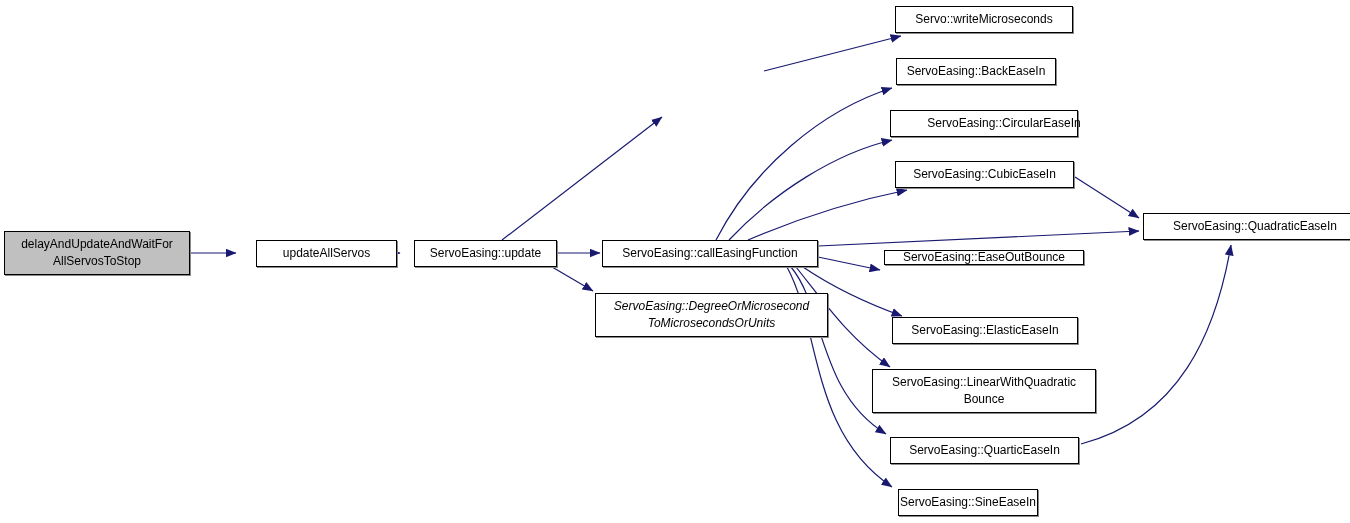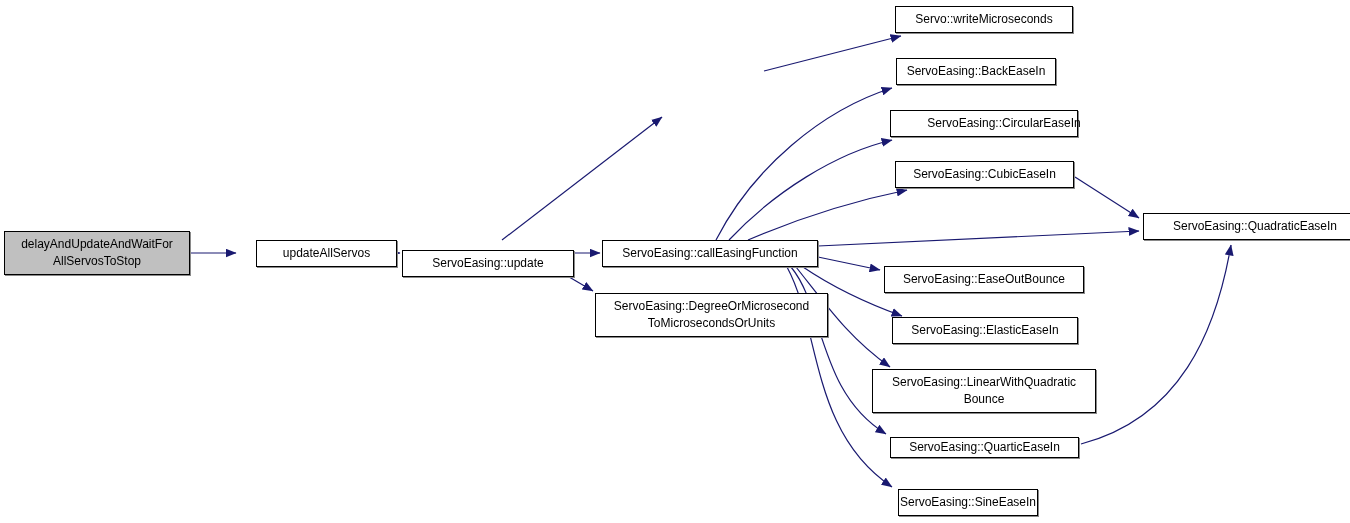--- a/index.html
+++ b/index.html
@@ -76,42 +76,42 @@
       <path d="M1075,177 L1139,218" marker-end="url(#arrow)"></path>
       <path d="M1081,444 C1180,418 1216,332 1231,245" marker-end="url(#arrow)"></path>
     </g>
   </svg>
 
   <div class="node node--focus" style="left:4px; top:231px; width:186px; height:44px;">delayAndUpdateAndWaitFor
 AllServosToStop</div>
 
   <div class="node" style="left:256px; top:240px; width:141px; height:27px;">updateAllServos</div>
 
-  <div class="node" style="left:402px; top:240px; width:172px; height:27px;margin-top:10px;">ServoEasing::update</div>
+  <div class="node" style="left:414px; top:240px; width:143px; height:27px;">ServoEasing::update</div>
 
 
   <div class="node" style="left:602px; top:240px; width:216px; height:27px;">ServoEasing::callEasingFunction</div>
 
-  <div class="node" style="left:595px; top:293px; width:233px; height:44px;">ServoEasing::DegreeOrMicrosecond
+  <div class="node" style="left:595px; top:293px; width:233px; height:44px;font-style:italic;">ServoEasing::DegreeOrMicrosecond
 ToMicrosecondsOrUnits</div>
 
   <div class="node" style="left:895px; top:6px; width:178px; height:27px;">Servo::writeMicroseconds</div>
 
   <div class="node" style="left:896px; top:58px; width:160px; height:27px;">ServoEasing::BackEaseIn</div>
 
   <div class="node" style="left:890px; top:110px; width:188px; height:27px;padding-left:40px;">ServoEasing::CircularEaseIn</div>
 
   <div class="node" style="left:895px; top:161px; width:179px; height:27px;">ServoEasing::CubicEaseIn</div>
 
-  <div class="node" style="left:884px; top:266px; width:200px; height:27px;">ServoEasing::EaseOutBounce</div>
+  <div class="node" style="left:884px; top:250px; width:200px; height:15px;">ServoEasing::EaseOutBounce</div>
 
   <div class="node" style="left:892px; top:317px; width:186px; height:27px;">ServoEasing::ElasticEaseIn</div>
 
   <div class="node" style="left:872px; top:369px; width:224px; height:44px;">ServoEasing::LinearWithQuadratic
 Bounce</div>
 
-  <div class="node" style="left:890px; top:437px; width:189px; height:21px;">ServoEasing::QuarticEaseIn</div>
+  <div class="node" style="left:890px; top:437px; width:189px; height:27px;">ServoEasing::QuarticEaseIn</div>
 
   <div class="node" style="left:898px; top:489px; width:140px; height:27px;">ServoEasing::SineEaseIn</div>
 
   <div class="node" style="left:1143px; top:213px; width:224px; height:27px;">ServoEasing::QuadraticEaseIn</div>
 
 </div>
 
 </body></html>

